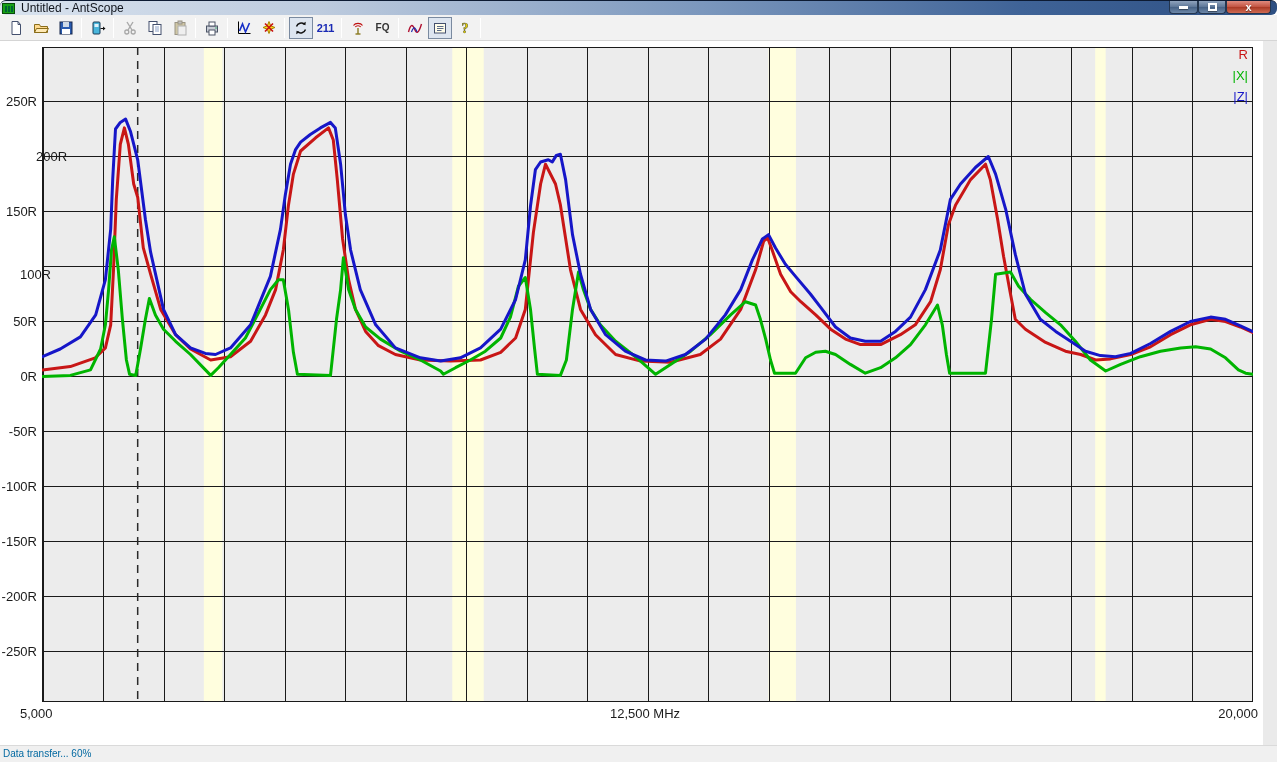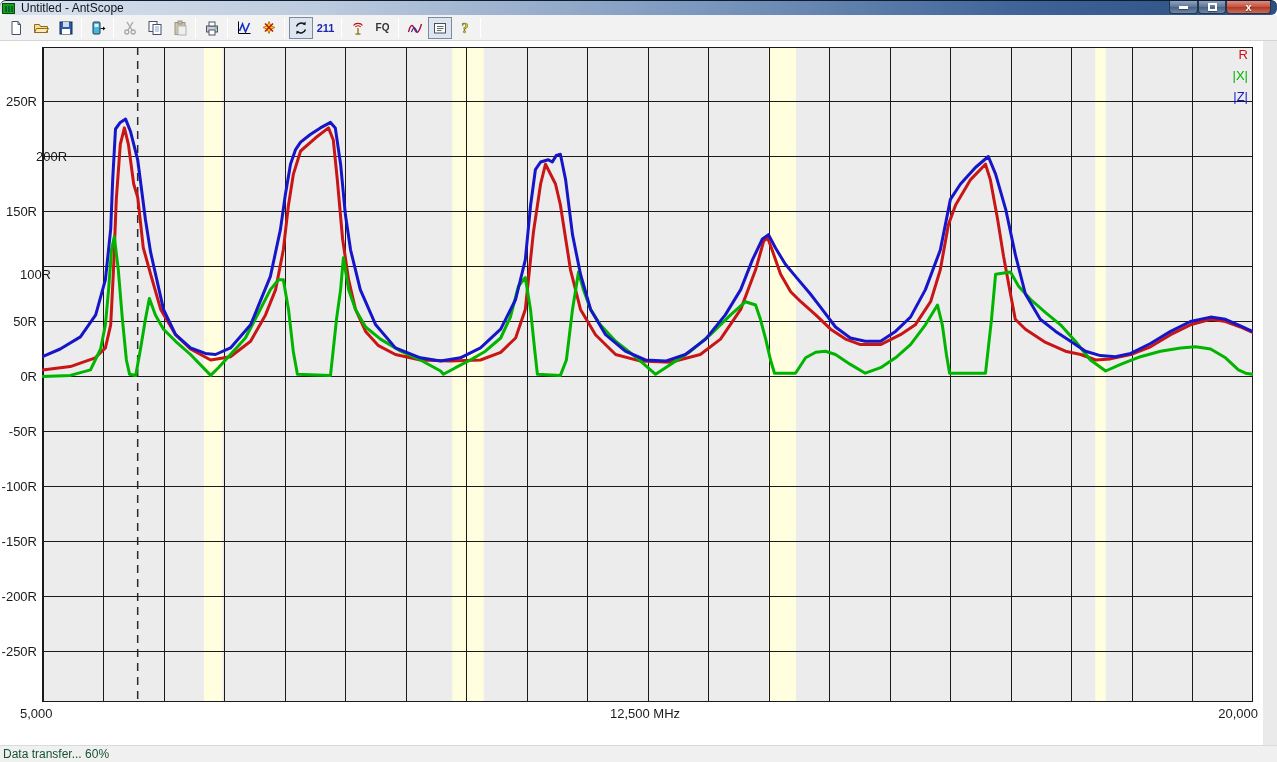--- a/index.html
+++ b/index.html
@@ -45,21 +45,21 @@
   .main { position:relative; flex:1 1 auto; background:#fff; }
   .right-gutter { position:absolute; right:0; top:0; width:14px; height:100%; background:#eaeaea; }
   .plot-wrap { position:absolute; left:42px; top:6px; width:1211px; height:655px; }
   .ytick { position:absolute; left:0; width:37px; text-align:right; font-size:13px; color:#1b1b1b; height:16px; line-height:16px; }
   .xtick { position:absolute; top:665px; font-size:13px; color:#1b1b1b; height:16px; line-height:16px; }
   .legend { position:absolute; left:1198px; top:3px; width:50px; text-align:right; }
   .legend-item { font-size:13px; line-height:21px; height:21px; font-weight:normal; }
 
   
   .statusbar { height:17px; flex:0 0 17px; background:#f0f0f0; border-top:1px solid #dadada;
-    font-size:12px; color:#14532d; padding-left:3px; line-height:16px; }
+    font-size:10px; color:#0369a1; padding-left:3px; line-height:16px; }
 </style>
 </head>
 <body>
 
 <div class="window">
 
   <div class="titlebar">
     <div class="app-icon"></div>
     <div class="title-text">Untitled - AntScope</div>
     <div class="win-controls">

